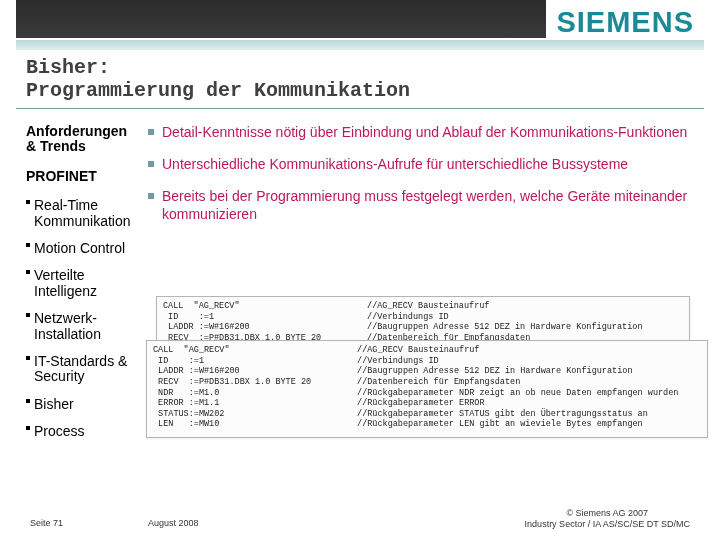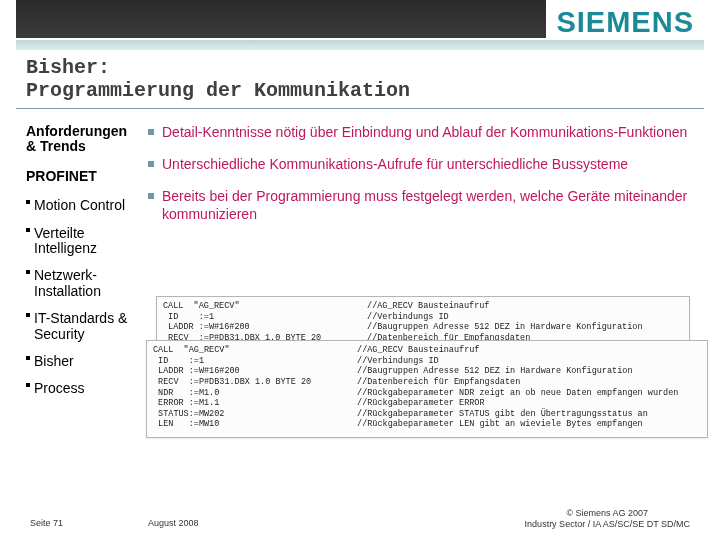--- a/index.html
+++ b/index.html
@@ -173,20 +173,21 @@
   <h1>
     <span>Bisher:</span><br>
     <span>Programmierung der Kommunikation</span>
   </h1>
 </div>
 <div class="hr"></div>
 
 <div class="sidebar">
   <div class="sb-head">Anforderungen &amp; Trends</div>
   <div class="sb-head">PROFINET</div>
+  <div class="sb-item"><span>Real-Time Kommunikation</span></div>
   <div class="sb-item"><span>Motion Control</span></div>
   <div class="sb-item"><span>Verteilte Intelligenz</span></div>
   <div class="sb-item"><span>Netzwerk-Installation</span></div>
   <div class="sb-item"><span>IT-Standards &amp; Security</span></div>
   <div class="sb-item"><span>Bisher</span></div>
   <div class="sb-item"><span>Process</span></div>
 </div>
 
 <div class="main">
   <div class="bullet"><span>Detail-Kenntnisse nötig über Einbindung und Ablauf der Kommunikations-Funktionen</span></div>

